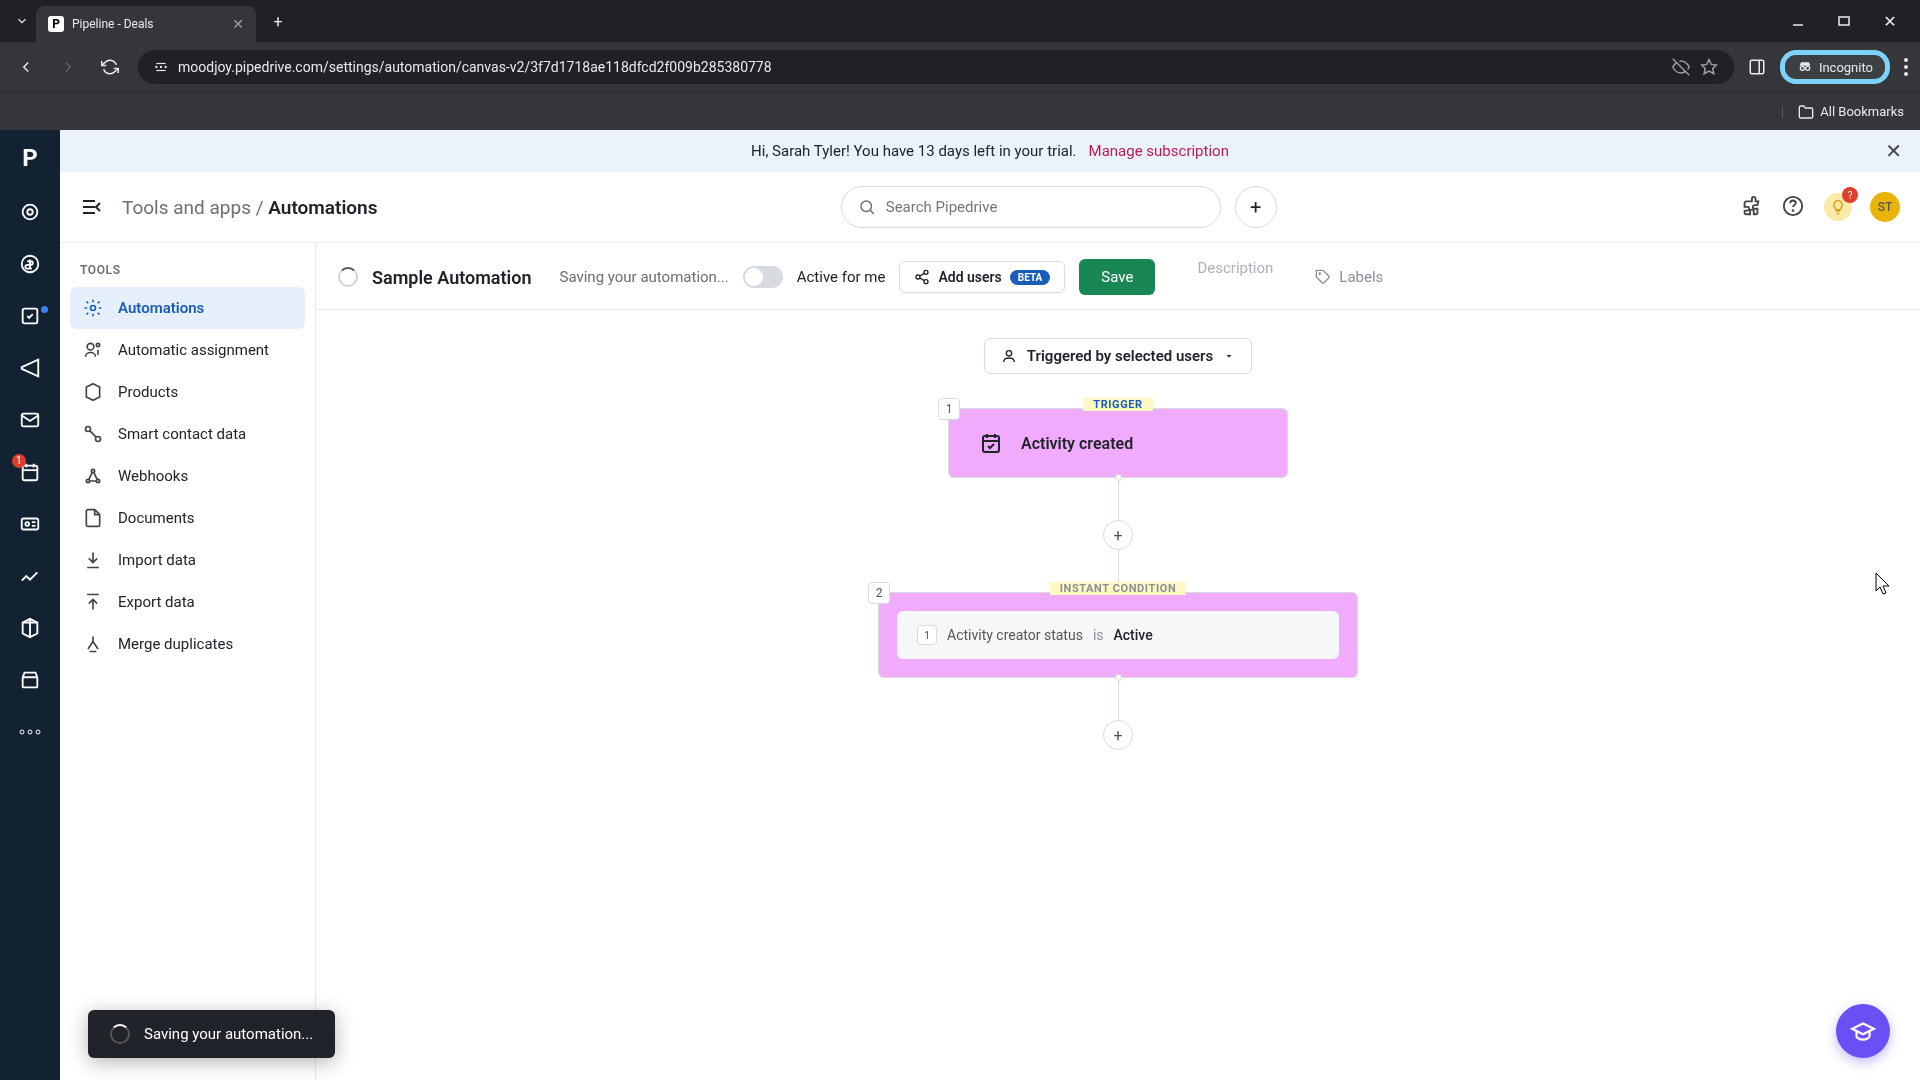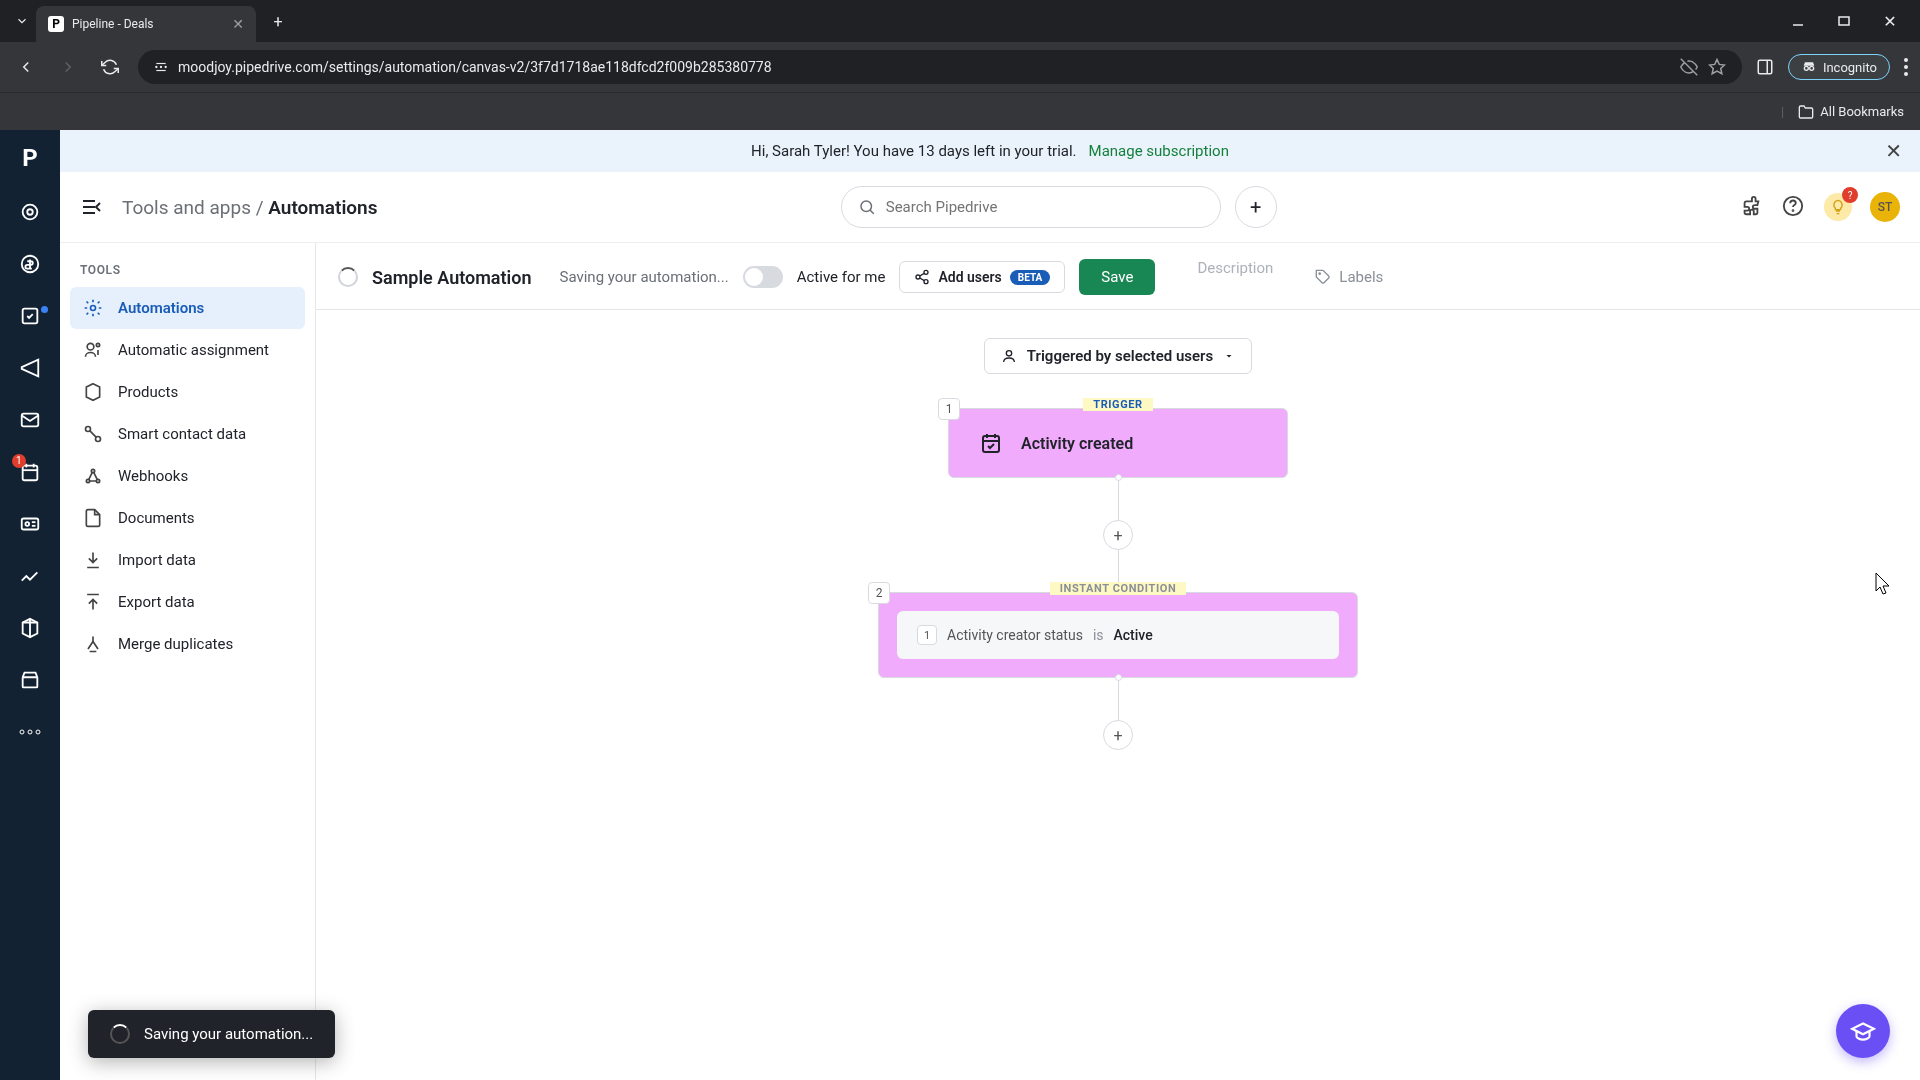--- a/index.html
+++ b/index.html
@@ -14,37 +14,37 @@
 .tab .title { color: #e8eaed; font-size: 12px; flex: 1; }
 .tab .close { color: #9aa0a6; font-size: 14px; }
 .tab-add { color: #e8eaed; width: 28px; height: 28px; display: flex; align-items: center; justify-content: center; margin-left: 8px; cursor: pointer; }
 .win-controls { margin-left: auto; display: flex; gap: 18px; padding-right: 8px; }
 .win-controls span { width: 28px; height: 28px; display: flex; align-items: center; justify-content: center; cursor: pointer; color: #e8eaed; }
 
 .addr-bar { background: #35363a; display: flex; align-items: center; height: 50px; padding: 0 12px; gap: 14px; color: #9aa0a6; }
 .nav-arrow { width: 28px; height: 28px; display: flex; align-items: center; justify-content: center; cursor: pointer; }
 .url-field { flex: 1; background: #202124; border-radius: 20px; height: 34px; display: flex; align-items: center; padding: 0 16px; gap: 10px; color: #e8eaed; font-size: 14px; }
 .url-text { flex: 1; white-space: nowrap; overflow: hidden; }
-.incognito-chip { background: #3c4043; border: 1px solid #7dd3fc; border-radius: 16px; padding: 4px 12px; display: flex; align-items: flex-end; gap: 6px; color: #e8eaed; font-size: 13px; }
+.incognito-chip { background: #3c4043; border: 5px solid #7dd3fc; border-radius: 16px; padding: 4px 12px; display: flex; align-items: flex-end; gap: 6px; color: #e8eaed; font-size: 13px; }
 
 .bookmarks-bar { background: #35363a; border-top: 1px solid #2a2b2e; height: 38px; display: flex; align-items: center; justify-content: flex-end; padding: 0 16px; color: #e8eaed; font-size: 13px; }
 .bk-item { display: flex; align-items: center; gap: 6px; }
 
 
 .app-viewport { flex: 1; background: #fff; display: flex; overflow: hidden; }
 .left-rail { width: 60px; background: #122233; display: flex; flex-direction: column; align-items: center; padding: 14px 0; gap: 28px; color: #fff; }
 .rail-logo { font-size: 24px; font-weight: 700; }
 .rail-icon { width: 24px; height: 24px; display: flex; align-items: center; justify-content: center; cursor: pointer; position: relative; }
 .rail-icon svg { stroke: #fff; fill: none; }
 .rail-badge { position: absolute; top: -6px; left: -6px; background: #e03e2d; color: #fff; font-size: 10px; border-radius: 8px; padding: 0 4px; line-height: 14px; }
 .rail-dot { position: absolute; top: 2px; right: -6px; width: 7px; height: 7px; background: #3b82f6; border-radius: 50%; }
 
 .app-main { flex: 1; display: flex; flex-direction: column; overflow: hidden; }
 .promo-bar { background: #eaf3fb; padding: 12px 20px; display: flex; align-items: center; justify-content: center; color: #21232a; font-size: 15px; position: relative; }
-.promo-bar a { color: #15803d; text-decoration: none; margin-left: 12px; }
+.promo-bar a { color: #be185d; text-decoration: none; margin-left: 12px; }
 .promo-close { position: absolute; right: 18px; font-size: 20px; color: #444; cursor: pointer; }
 
 .top-bar { display: flex; align-items: center; padding: 14px 20px; gap: 18px; border-bottom: 1px solid #eee; }
 .hamburger { width: 24px; height: 24px; cursor: pointer; }
 .breadcrumb { font-size: 19px; color: #6b6f76; }
 .breadcrumb b { color: #21232a; font-weight: 600; }
 .center-group { flex: 1; display: flex; align-items: center; justify-content: center; gap: 14px; }
 .search-box { width: 380px; height: 42px; border: 1px solid #d7dbe0; border-radius: 22px; display: flex; align-items: center; padding: 0 16px; gap: 10px; color: #6b6f76; }
 .search-box input { border: none; outline: none; font-size: 15px; flex: 1; color: #21232a; }
 .plus-btn { width: 42px; height: 42px; border-radius: 50%; border: 1px solid #d7dbe0; display: flex; align-items: center; justify-content: center; cursor: pointer; font-size: 20px; color: #21232a; background: #fff; }

